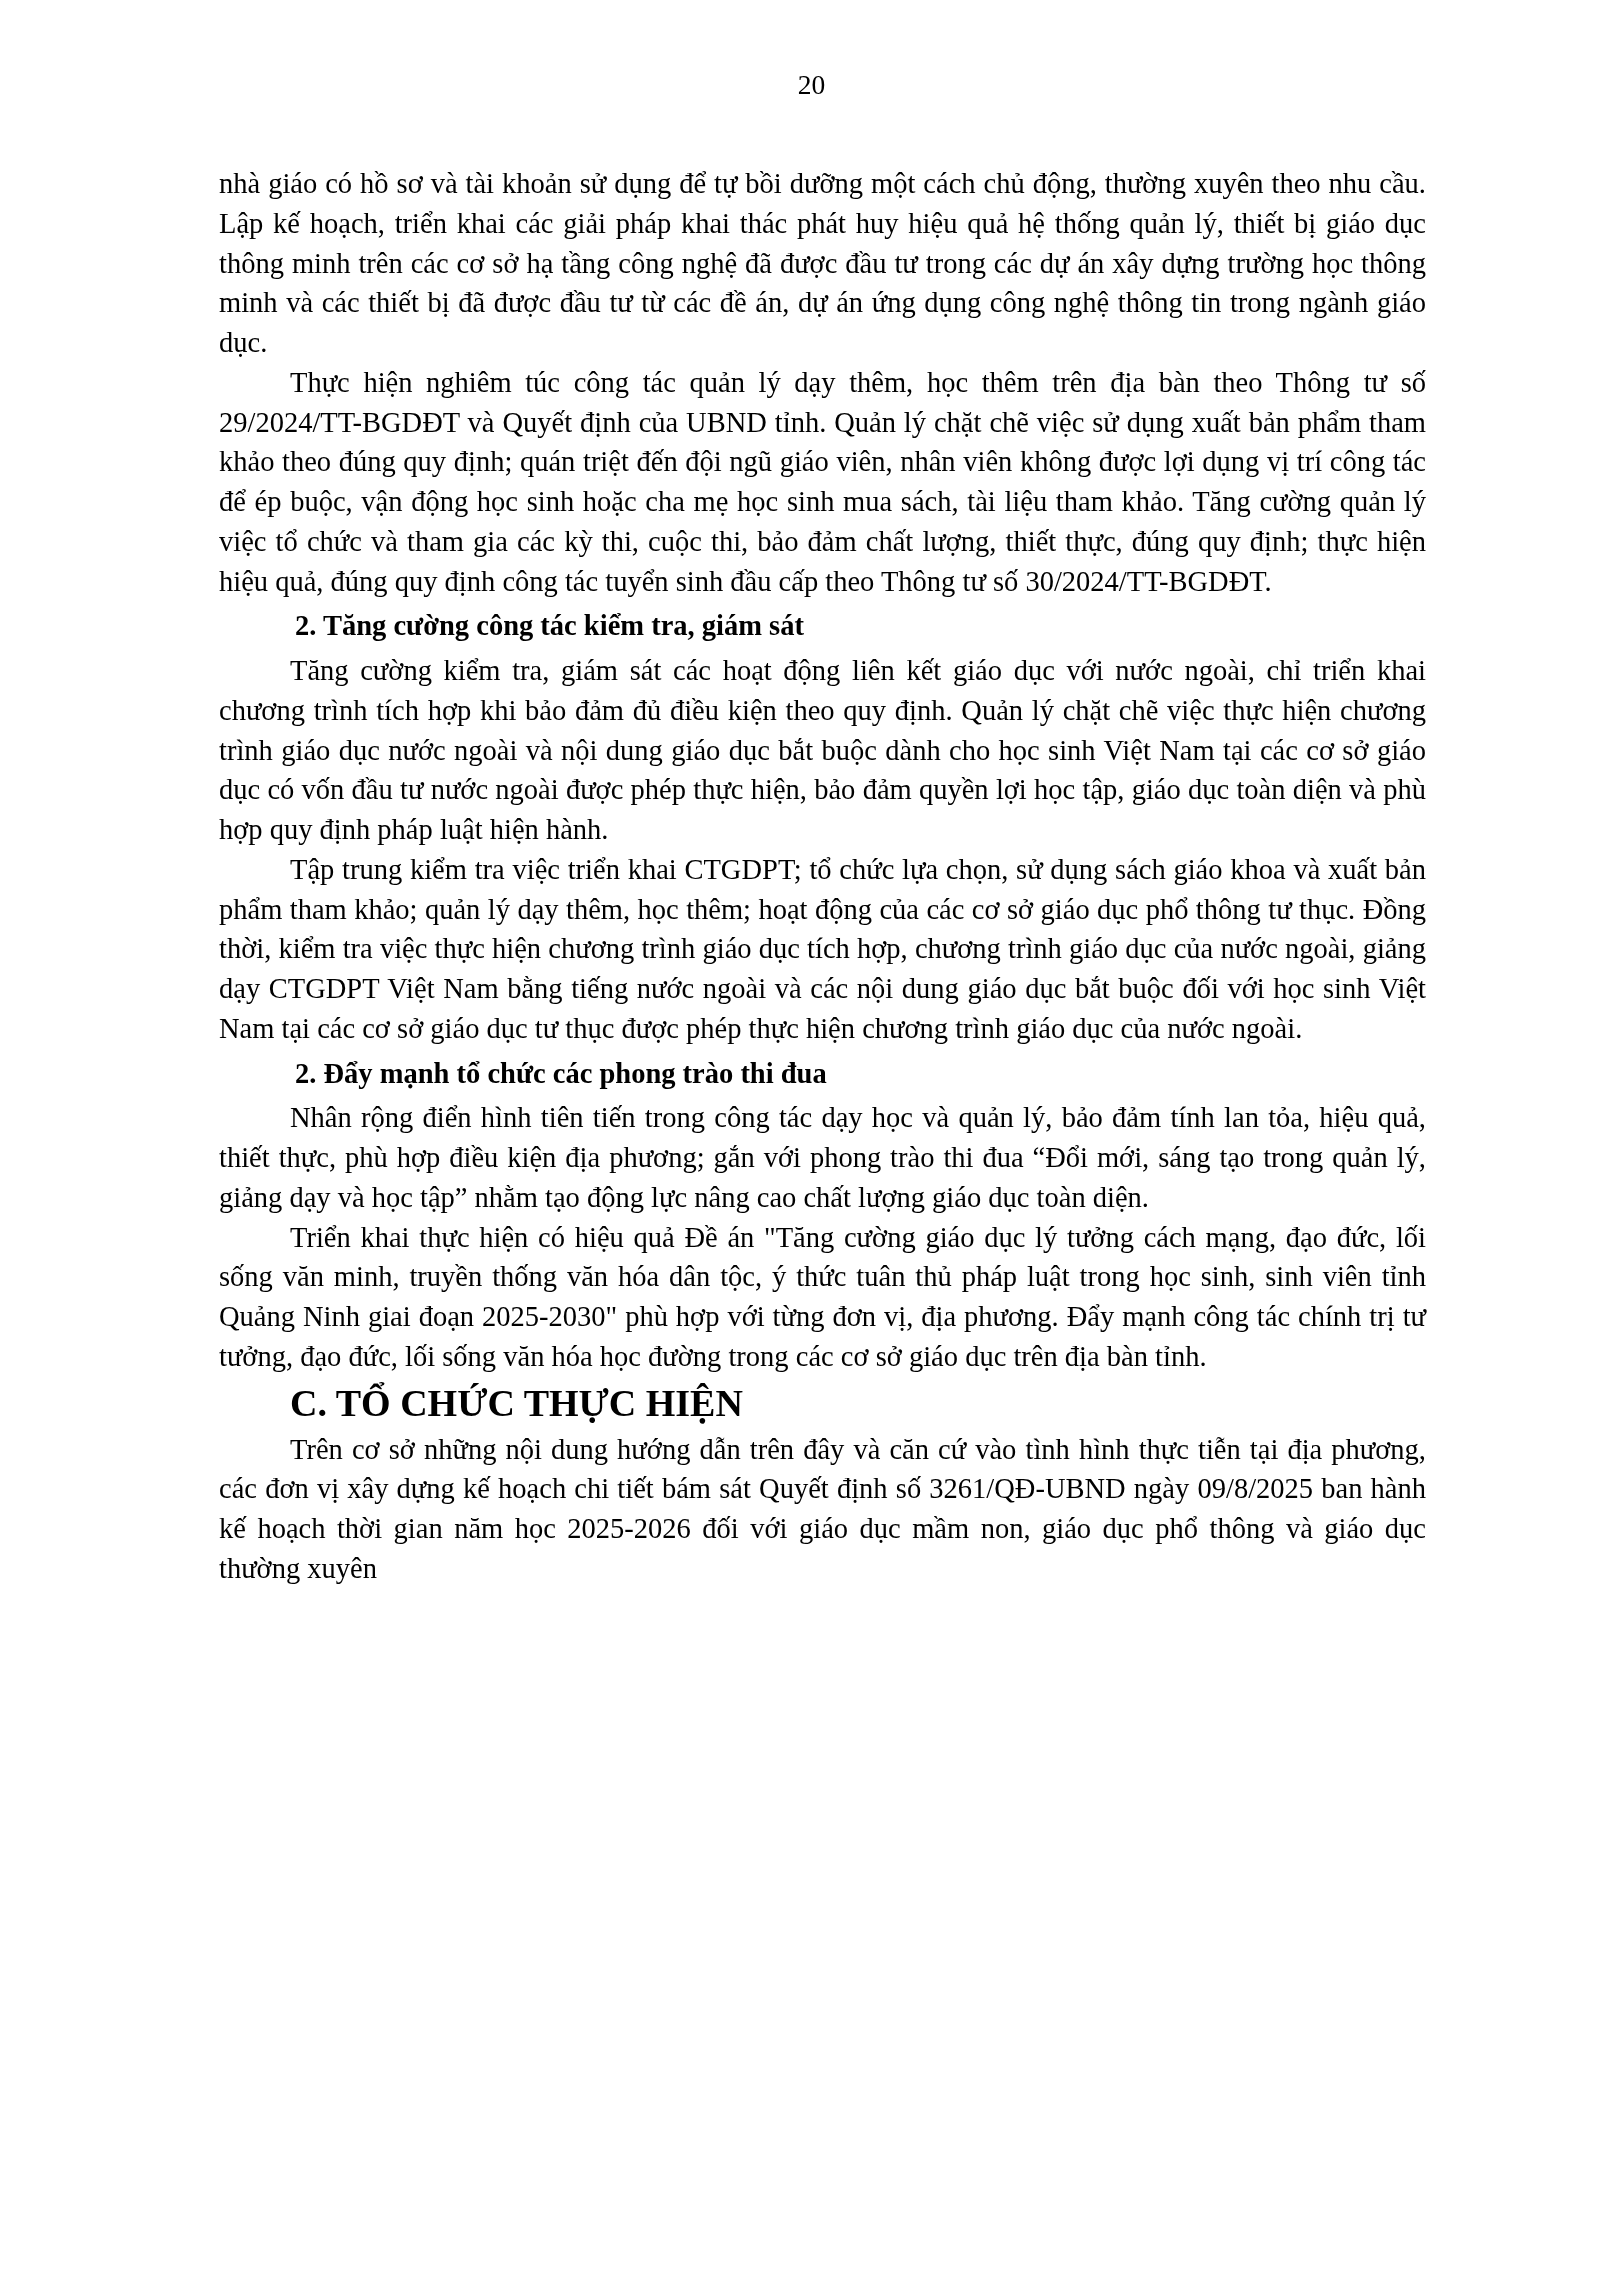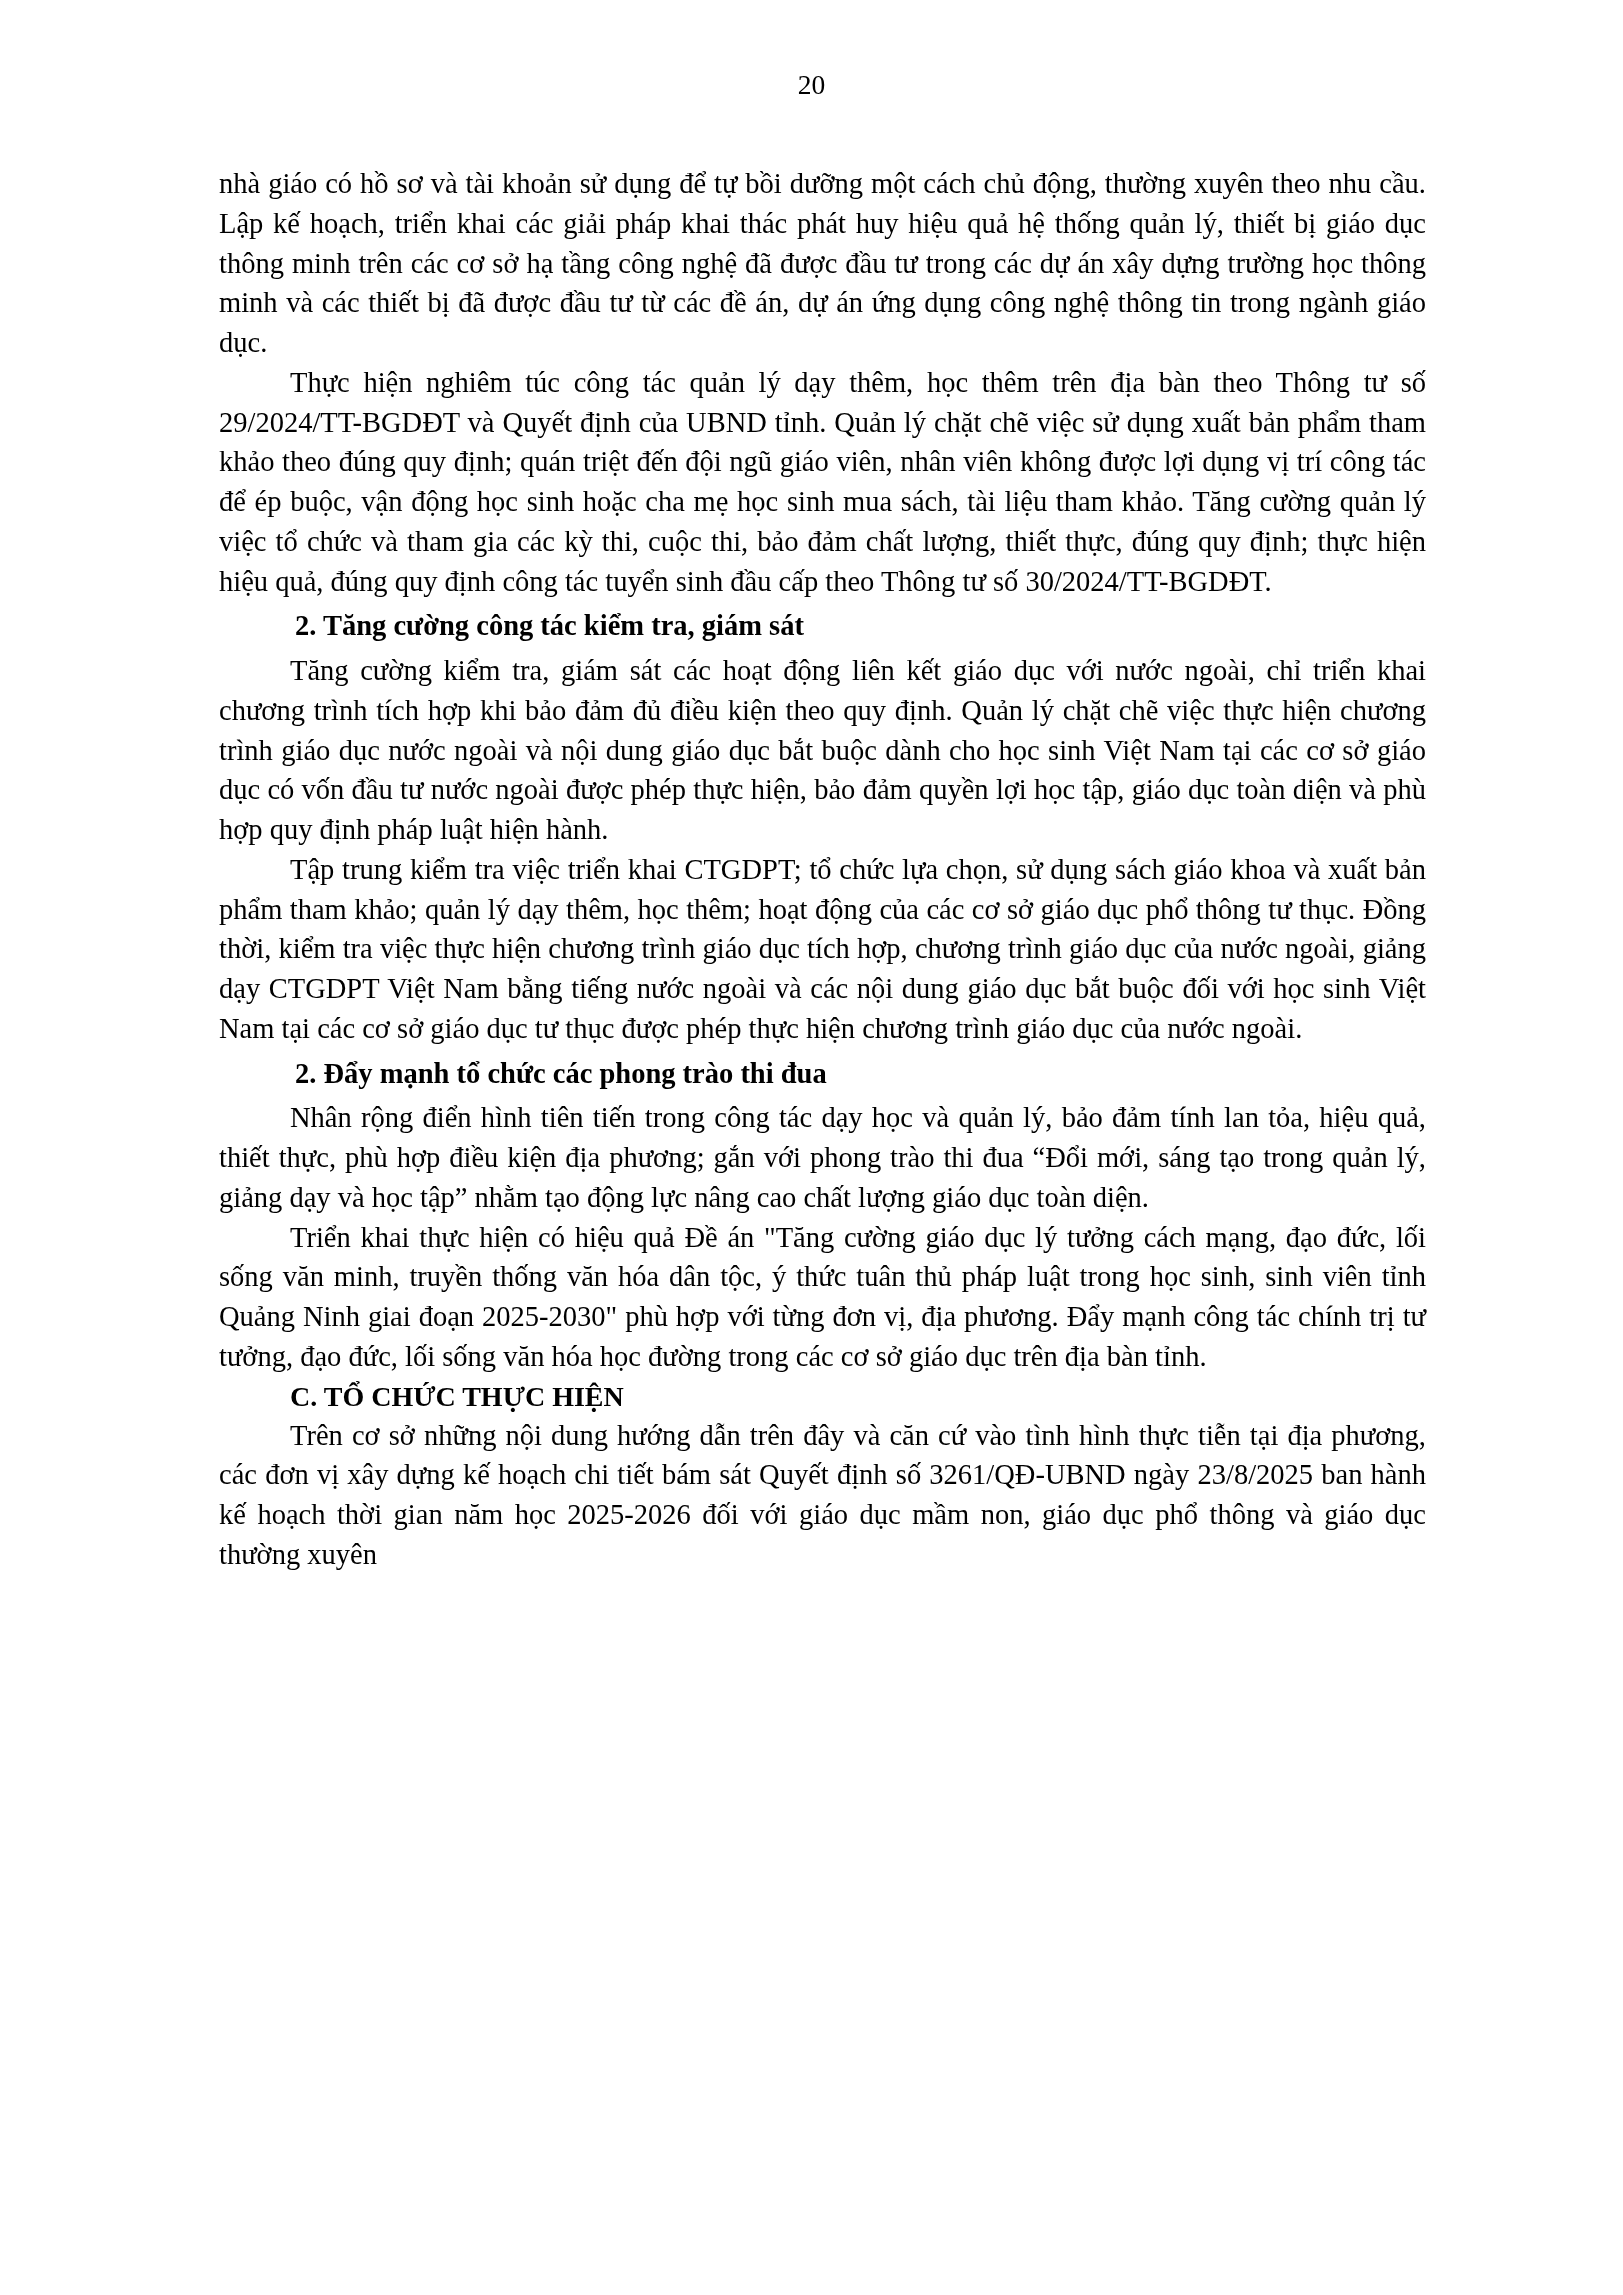--- a/index.html
+++ b/index.html
@@ -48,21 +48,21 @@
   }
   h2.section {
     font-size: 28.5px;
     font-weight: bold;
     margin: 5px;
     text-indent: 71px;
     text-align: left;
     line-height: 1.395;
   }
   h2.section-center {
-    font-size: 28px;
+    font-size: 38px;
     font-weight: bold;
     margin: 0;
     text-indent: 71px;
     text-align: left;
     line-height: 1.395;
   }
 </style>
 </head>
 <body>
 
@@ -83,18 +83,18 @@
     <p>Tập trung kiểm tra việc triển khai CTGDPT; tổ chức lựa chọn, sử dụng sách giáo khoa và xuất bản phẩm tham khảo; quản lý dạy thêm, học thêm; hoạt động của các cơ sở giáo dục phổ thông tư thục. Đồng thời, kiểm tra việc thực hiện chương trình giáo dục tích hợp, chương trình giáo dục của nước ngoài, giảng dạy CTGDPT Việt Nam bằng tiếng nước ngoài và các nội dung giáo dục bắt buộc đối với học sinh Việt Nam tại các cơ sở giáo dục tư thục được phép thực hiện chương trình giáo dục của nước ngoài.</p>
 
     <h2 class="section">2. Đẩy mạnh tổ chức các phong trào thi đua</h2>
 
     <p>Nhân rộng điển hình tiên tiến trong công tác dạy học và quản lý, bảo đảm tính lan tỏa, hiệu quả, thiết thực, phù hợp điều kiện địa phương; gắn với phong trào thi đua “Đổi mới, sáng tạo trong quản lý, giảng dạy và học tập” nhằm tạo động lực nâng cao chất lượng giáo dục toàn diện.</p>
 
     <p>Triển khai thực hiện có hiệu quả Đề án "Tăng cường giáo dục lý tưởng cách mạng, đạo đức, lối sống văn minh, truyền thống văn hóa dân tộc, ý thức tuân thủ pháp luật trong học sinh, sinh viên tỉnh Quảng Ninh giai đoạn 2025-2030" phù hợp với từng đơn vị, địa phương. Đẩy mạnh công tác chính trị tư tưởng, đạo đức, lối sống văn hóa học đường trong các cơ sở giáo dục trên địa bàn tỉnh.</p>
 
     <h2 class="section-center">C. TỔ CHỨC THỰC HIỆN</h2>
 
-    <p>Trên cơ sở những nội dung hướng dẫn trên đây và căn cứ vào tình hình thực tiễn tại địa phương, các đơn vị xây dựng kế hoạch chi tiết bám sát Quyết định số 3261/QĐ-UBND ngày 23/8/2025 ban hành kế hoạch thời gian năm học 2025-2026 đối với giáo dục mầm non, giáo dục phổ thông và giáo dục thường xuyên</p>
+    <p>Trên cơ sở những nội dung hướng dẫn trên đây và căn cứ vào tình hình thực tiễn tại địa phương, các đơn vị xây dựng kế hoạch chi tiết bám sát Quyết định số 3261/QĐ-UBND ngày 09/8/2025 ban hành kế hoạch thời gian năm học 2025-2026 đối với giáo dục mầm non, giáo dục phổ thông và giáo dục thường xuyên</p>
 
   </div>
 
 </div>
 
 
 </body></html>

